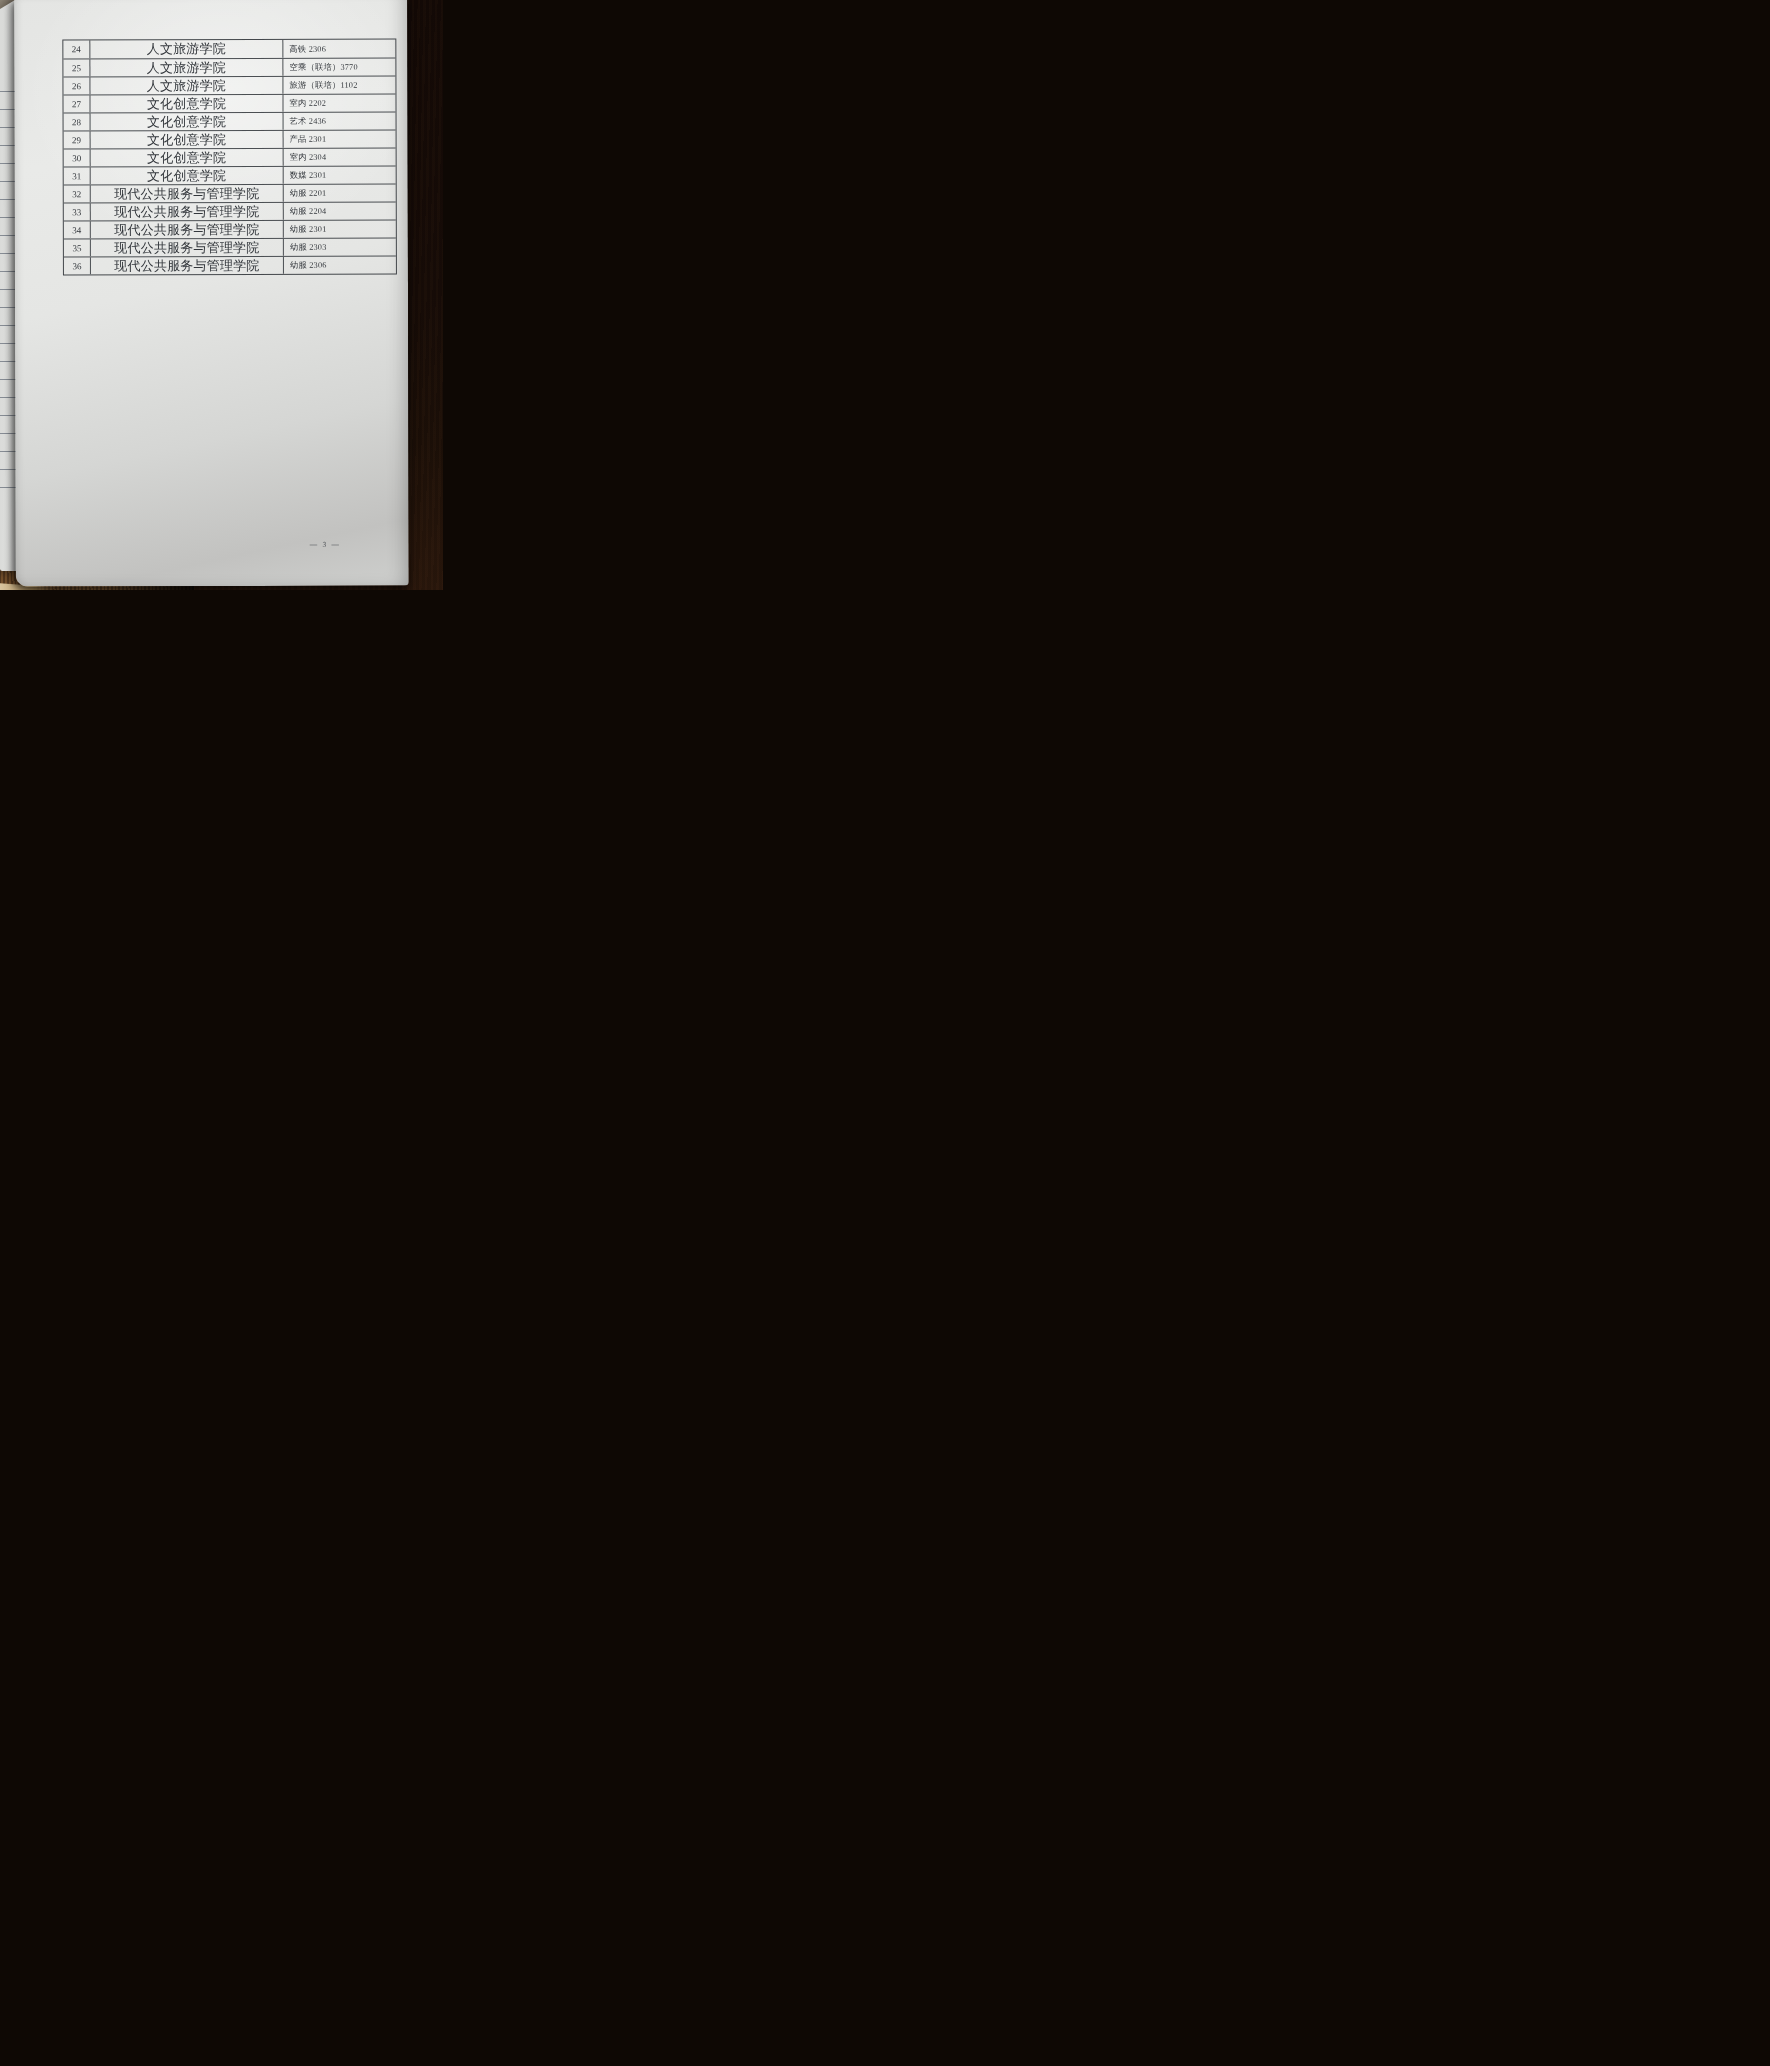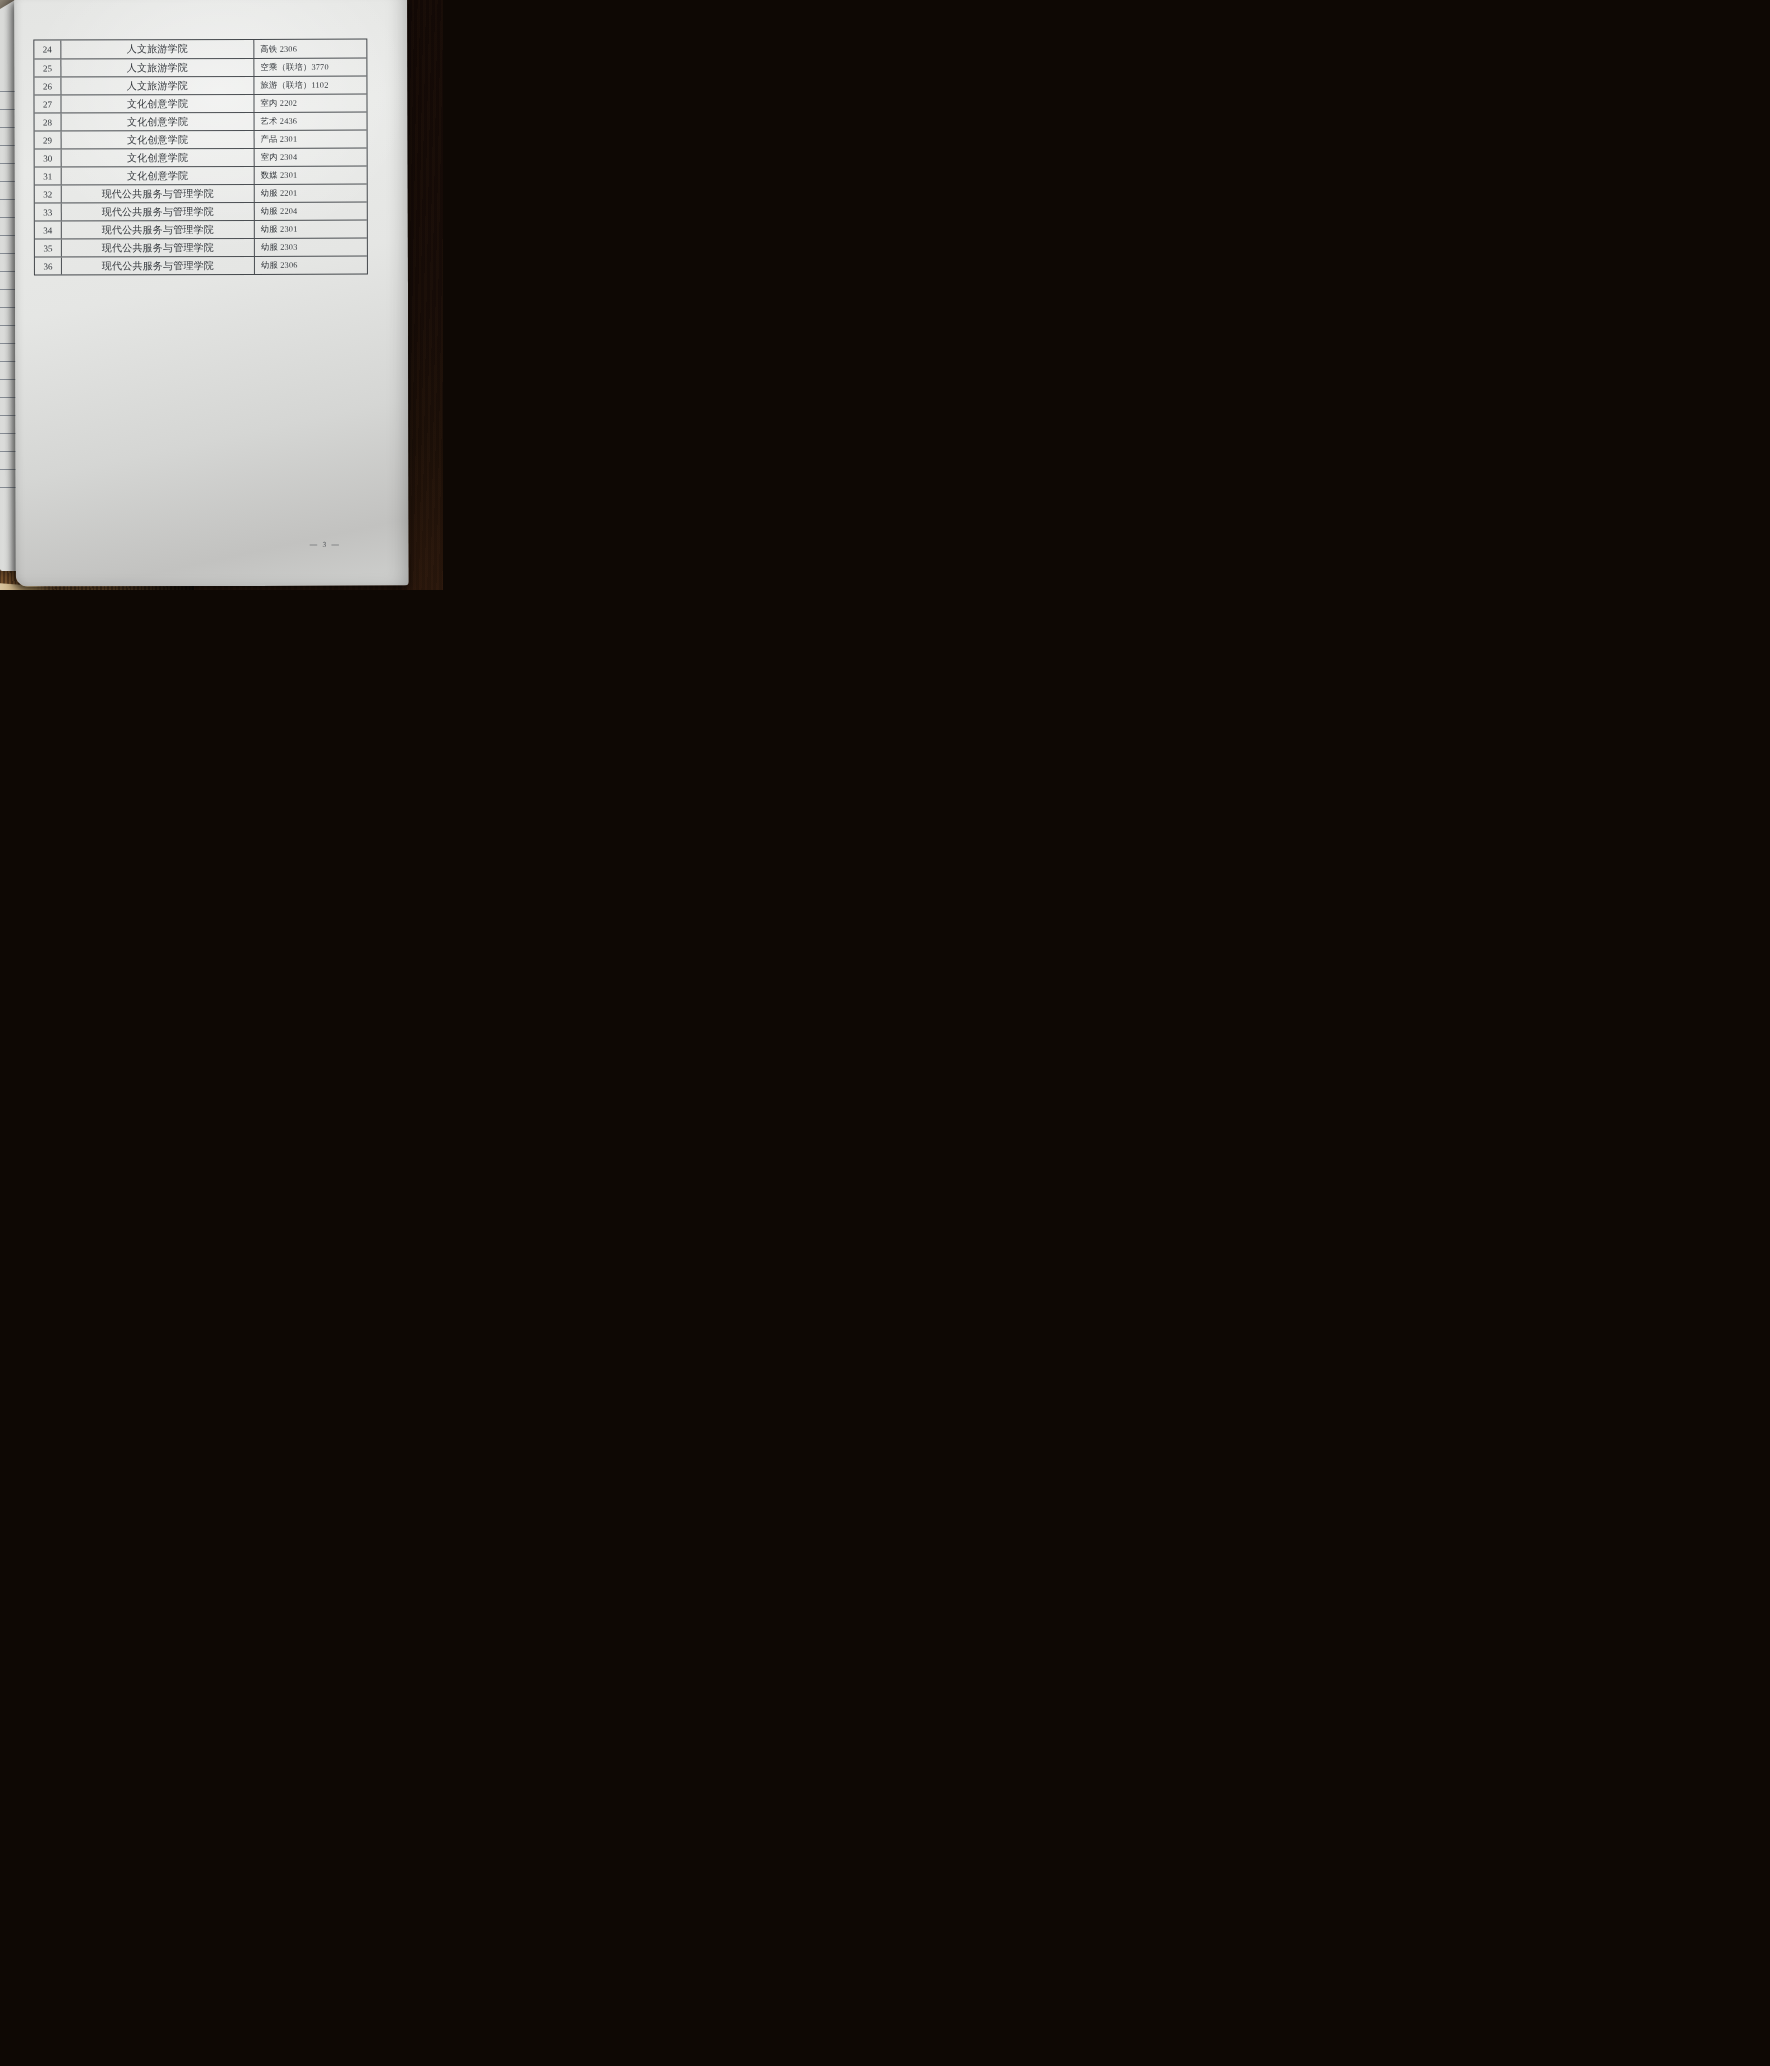--- a/index.html
+++ b/index.html
@@ -36,28 +36,28 @@
   .page{position:absolute;left:15px;top:-0.8px;width:393px;height:587px;
     background:
       radial-gradient(ellipse 314px 256px at 52% 16%, rgba(255,255,255,.45), rgba(255,255,255,0) 62%),
       linear-gradient(168deg,#e4e5e3 0%,#e9eae8 26%,#e5e6e4 48%,#d5d6d4 72%,#c2c2c0 90%,#cecfcd 100%);
     border-radius:0.8px 0.8px 4.1px 11.6px;
     box-shadow:-5px 2.5px 6.6px rgba(0,0,0,.30), 0 5px 10.7px rgba(0,0,0,.55),
                inset 6.6px 0 9px -5.8px rgba(0,0,0,.16), inset -14px -4.1px 19px -12.4px rgba(0,0,0,.28);
     transform:rotate(-.15deg);}
 
   
-  .doc-table{position:absolute;left:19px;top:40px;width:332px;
+  .doc-table{position:absolute;left:48px;top:40px;width:332px;
     border:0.6px solid #43474b;}
   .t-row{display:grid;grid-template-columns:26px 193px 1fr;height:18px;
     border-top:0.5px solid #4a4e52;box-sizing:border-box;}
   .t-row:first-child{border-top:none;}
   .cell{display:flex;align-items:center;color:#33373c;overflow:hidden;}
   .cell-no{justify-content:center;font-size:9px;}
-  .cell-college{justify-content:center;border-left:0.5px solid #4a4e52;font-size:10px;letter-spacing:0.2px;}
+  .cell-college{justify-content:center;border-left:0.5px solid #4a4e52;font-size:13px;letter-spacing:0.2px;}
   .cell-class_name{border-left:0.5px solid #4a4e52;padding-left:6px;font-size:8.3px;letter-spacing:0.2px;}
 
   
   .footer{position:absolute;left:264px;top:541px;width:91px;text-align:center;
     font-size:7.4px;color:#4c5055;letter-spacing:1.7px;}
 </style>
 </head>
 <body>
 
 <div class="photo">

